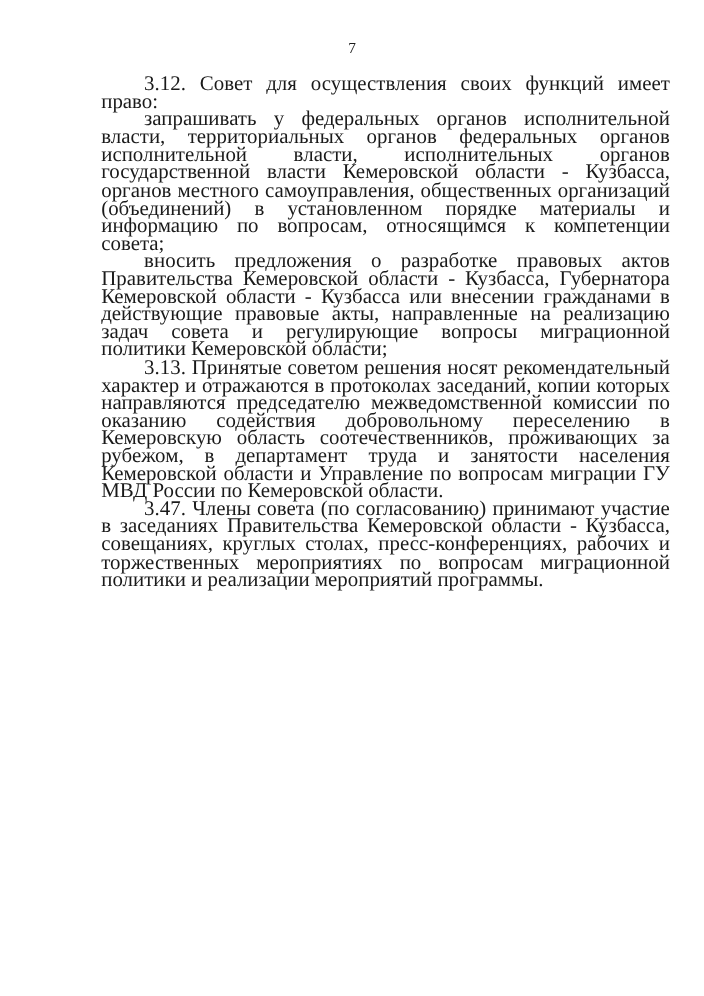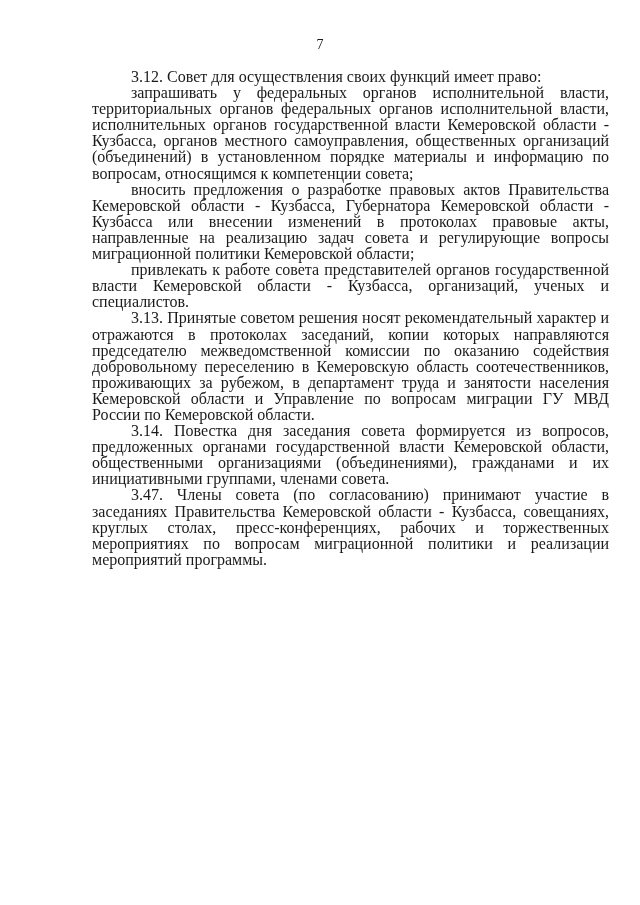--- a/index.html
+++ b/index.html
@@ -8,34 +8,32 @@
     position: absolute; left: 0; top: 0; width: 640px; height: 905px;
     background: #ffffff; color: #1a1a1a;
     font-family: "Liberation Serif", "DejaVu Serif", serif;
   }
   .page-number {
     position: absolute; left: 0; width: 640px; top: 37px;
     text-align: center; font-size: 14px; line-height: 16px;
   }
   .body-text {
     position: absolute; left: 92px; top: 69px; width: 517px;
-    font-size: 16px; line-height: 16.1px;
+    font-size: 19px; line-height: 16.1px;
   }
   .para {
     margin: 0; text-indent: 39px; text-align: justify;
     text-align-last: left; hyphens: none;
   }
 </style>
 </head>
 <body>
 
 <div class="page">
   <div class="page-number">7</div>
   <div class="body-text">
     <p class="para">3.12. Совет для осуществления своих функций имеет право:</p>
     <p class="para">запрашивать у федеральных органов исполнительной власти, территориальных органов федеральных органов исполнительной власти, исполнительных органов государственной власти Кемеровской области - Кузбасса, органов местного самоуправления, общественных организаций (объединений) в установленном порядке материалы и информацию по вопросам, относящимся к компетенции совета;</p>
-    <p class="para">вносить предложения о разработке правовых актов Правительства Кемеровской области - Кузбасса, Губернатора Кемеровской области - Кузбасса или внесении изменений в протоколах правовые акты, направленные на реализацию задач совета и регулирующие вопросы миграционной политики Кемеровской области;</p>
-    <p class="para">привлекать к работе совета представителей органов государственной власти Кемеровской области - Кузбасса, организаций, ученых и специалистов.</p>
+    <p class="para">вносить предложения о разработке правовых актов Правительства Кемеровской области - Кузбасса, Губернатора Кемеровской области - Кузбасса или внесении гражданами в действующие правовые акты, направленные на реализацию задач совета и регулирующие вопросы миграционной политики Кемеровской области;</p>
     <p class="para">3.13. Принятые советом решения носят рекомендательный характер и отражаются в протоколах заседаний, копии которых направляются председателю межведомственной комиссии по оказанию содействия добровольному переселению в Кемеровскую область соотечественников, проживающих за рубежом, в департамент труда и занятости населения Кемеровской области и Управление по вопросам миграции ГУ МВД России по Кемеровской области.</p>
-    <p class="para">3.14. Повестка дня заседания совета формируется из вопросов, предложенных органами государственной власти Кемеровской области, общественными организациями (объединениями), гражданами и их инициативными группами, членами совета.</p>
     <p class="para">3.47. Члены совета (по согласованию) принимают участие в заседаниях Правительства Кемеровской области - Кузбасса, совещаниях, круглых столах, пресс-конференциях, рабочих и торжественных мероприятиях по вопросам миграционной политики и реализации мероприятий программы.</p>
   </div>
 </div>
 
 </body></html>

